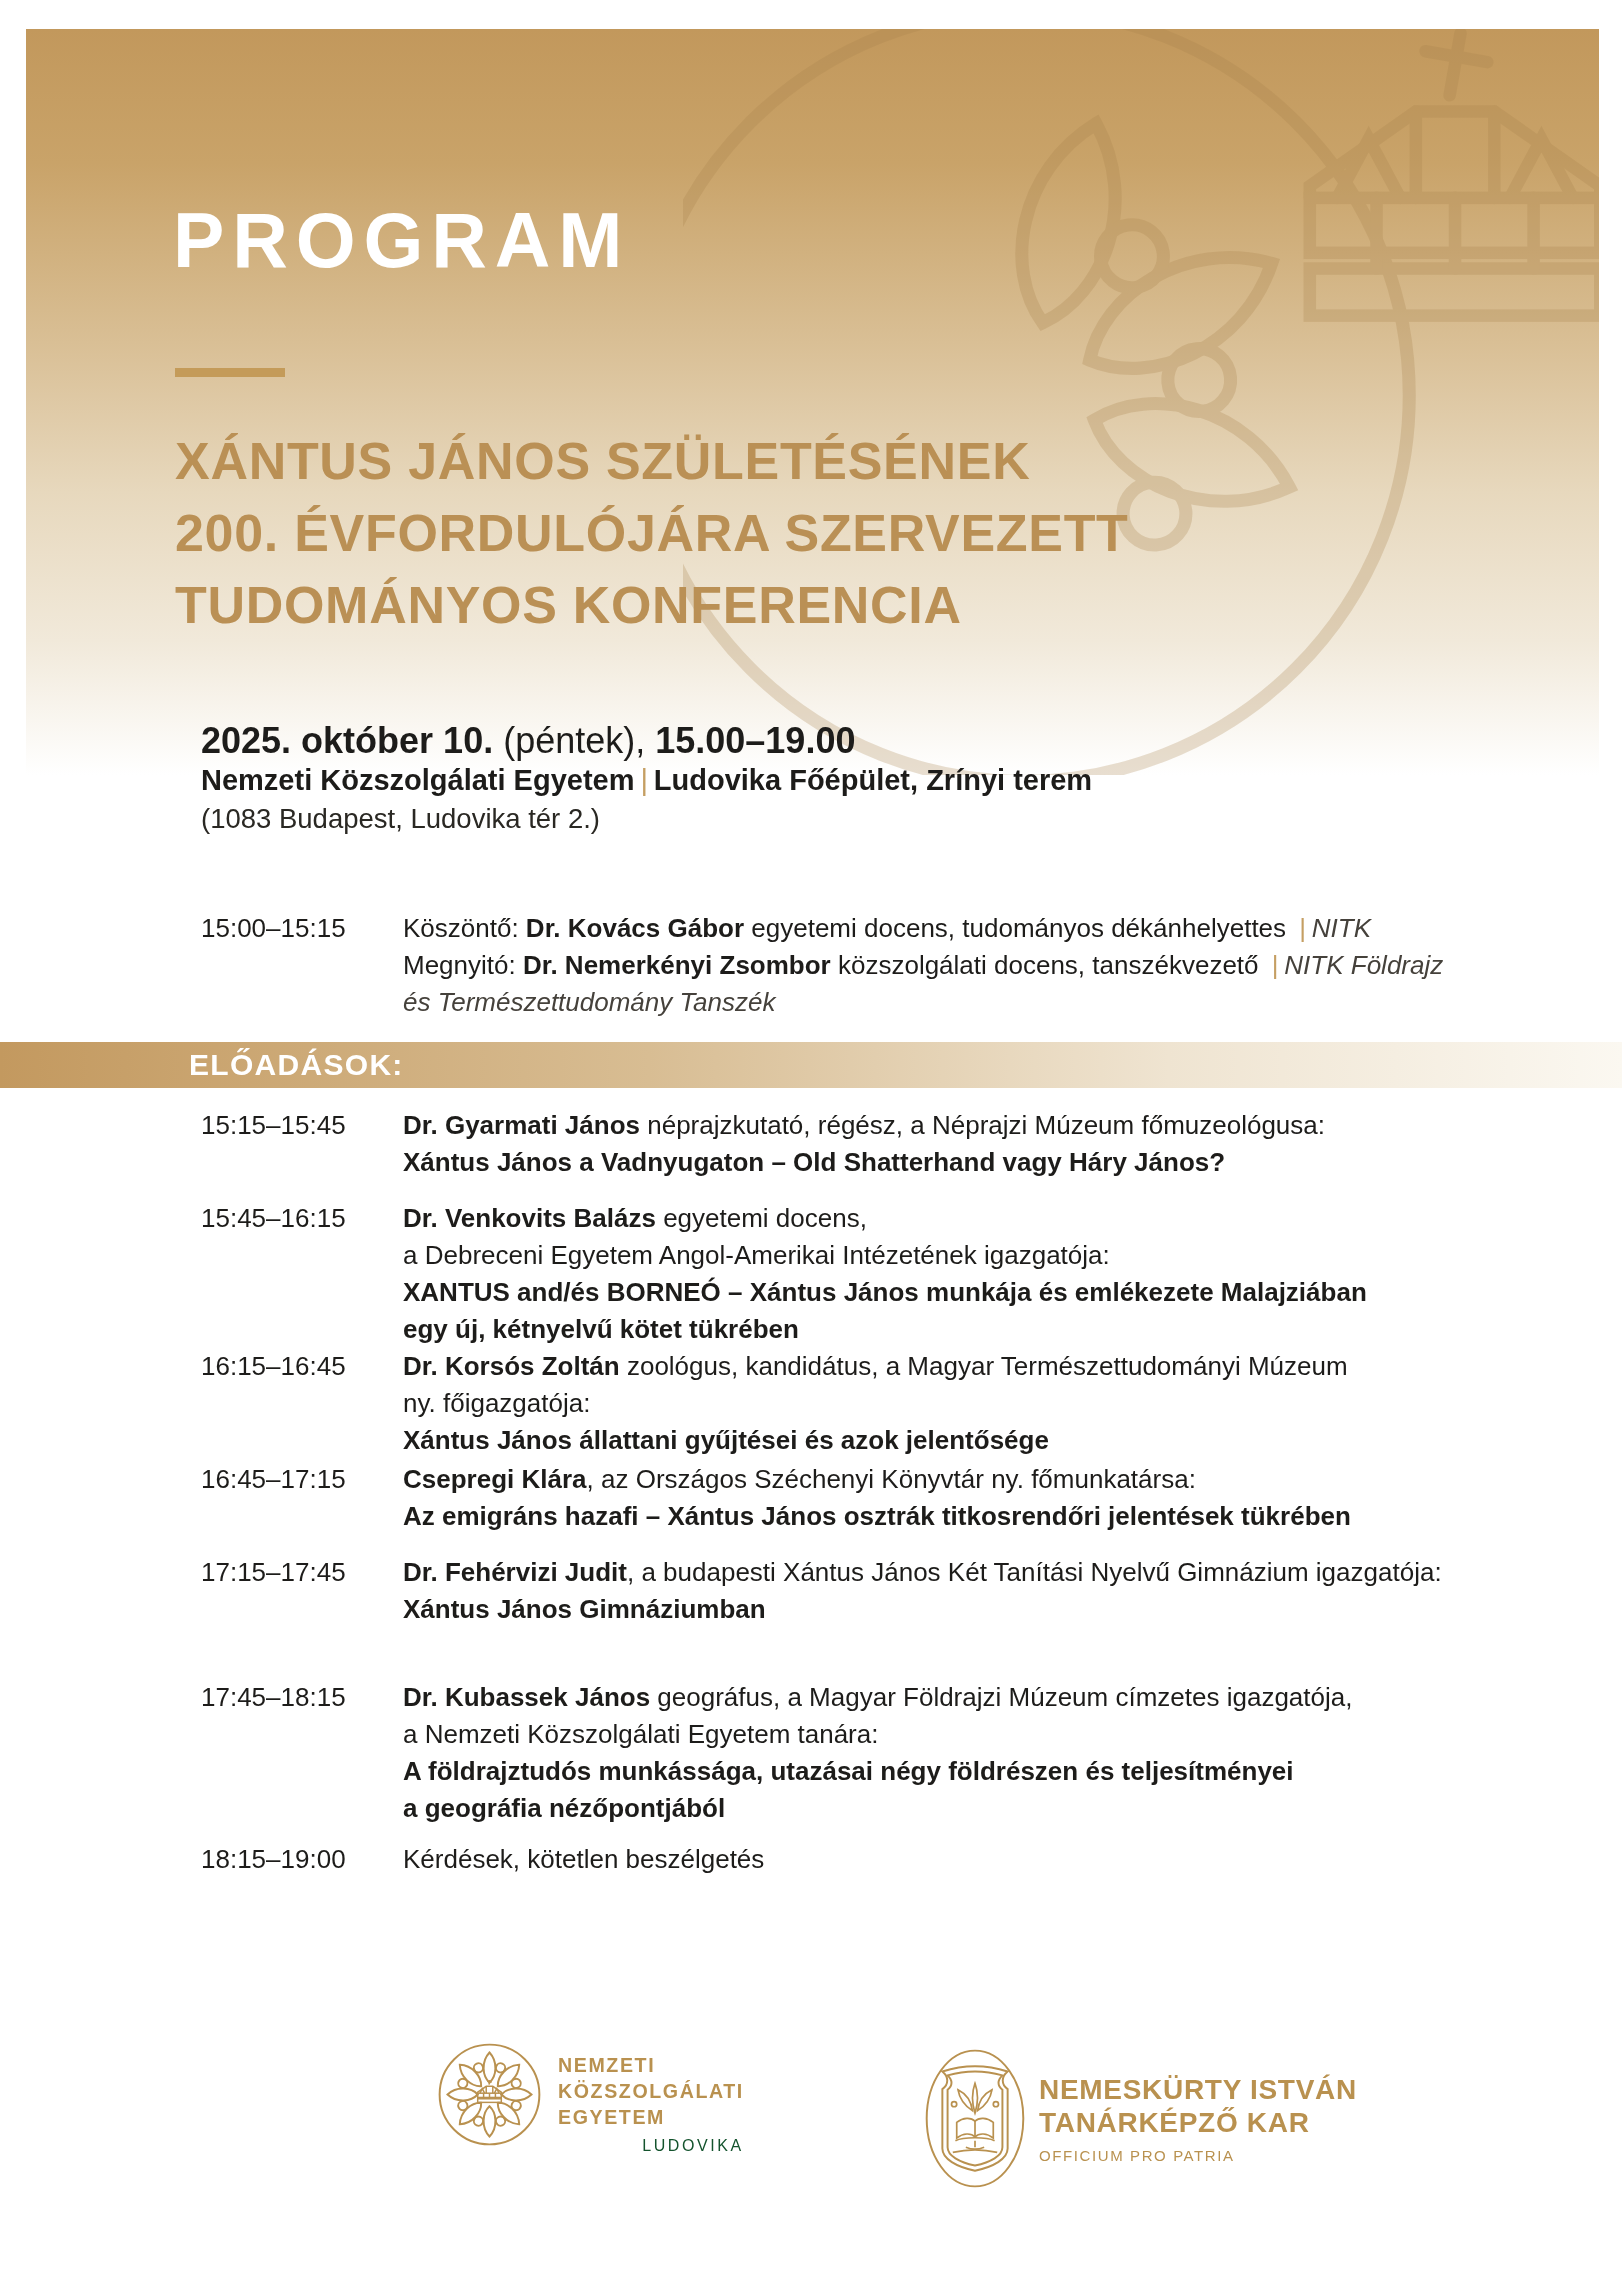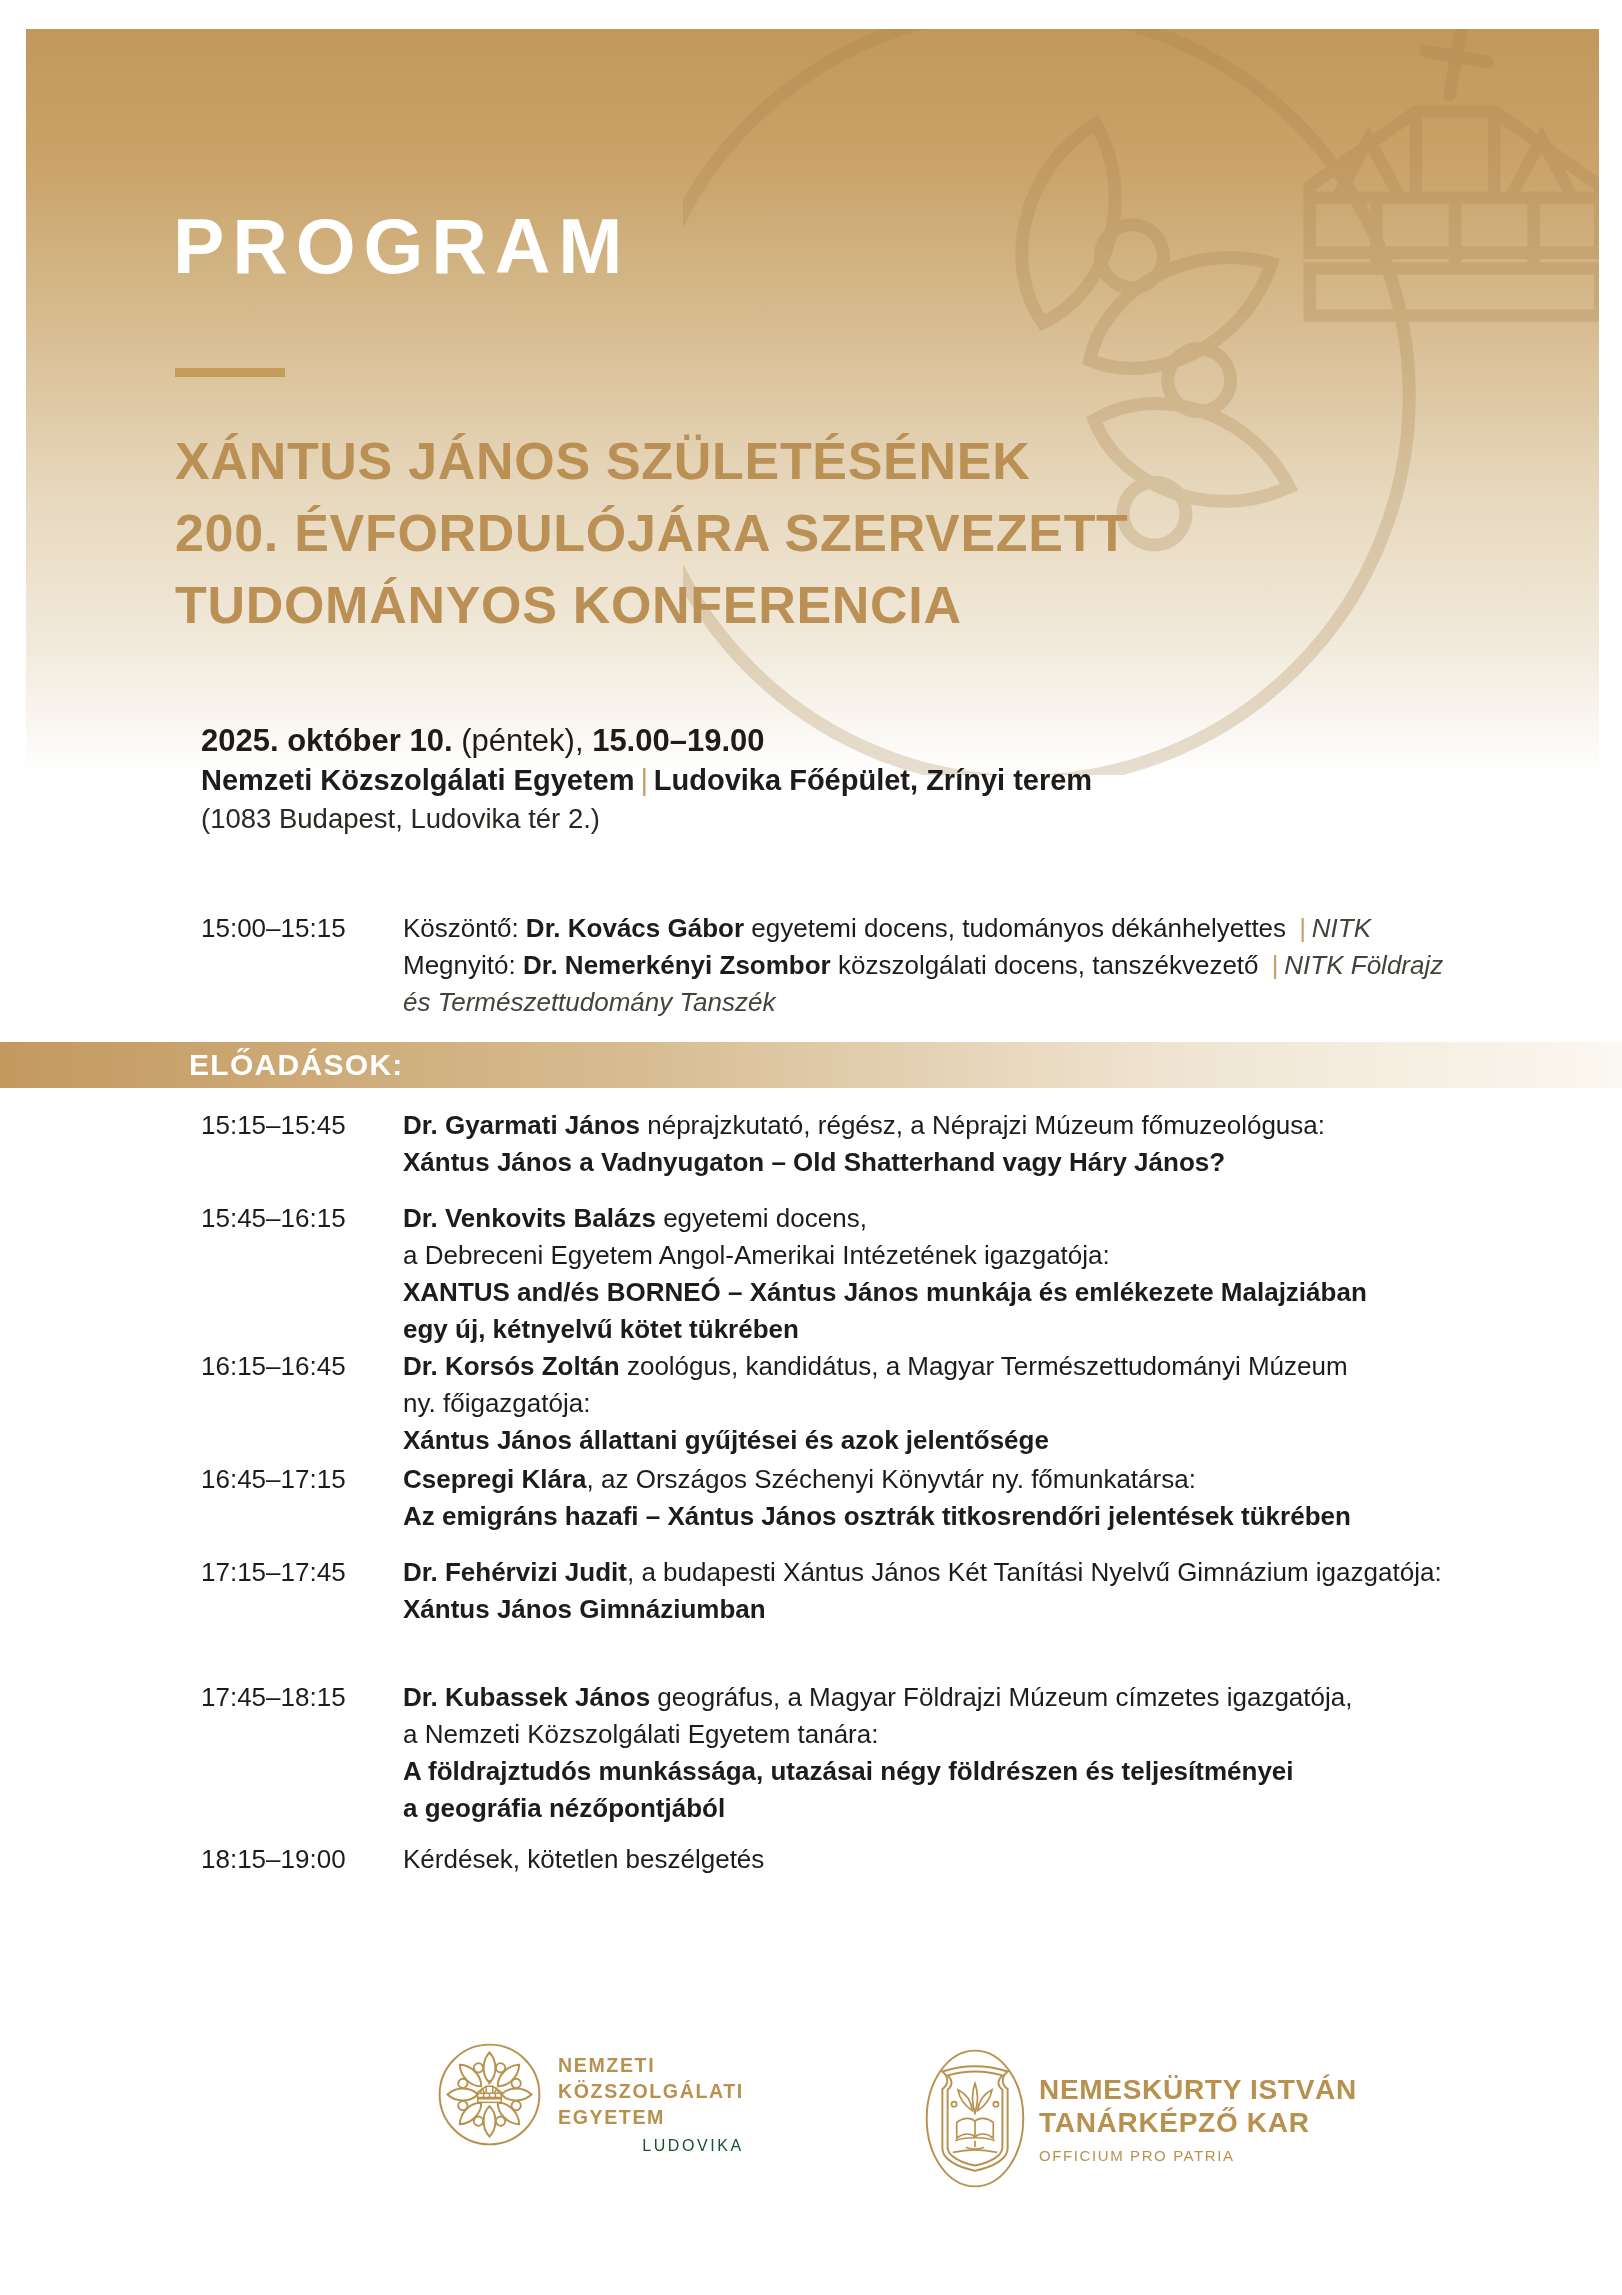--- a/index.html
+++ b/index.html
@@ -7,31 +7,31 @@
     position:relative;width:1623px;height:2295px;background:#ffffff;
     font-family:"Liberation Sans",sans-serif;color:#1d1c1a;overflow:hidden;
   }
   
   .hdr{
     position:absolute;left:26px;top:29.4px;width:1573px;height:746px;overflow:hidden;
     background:linear-gradient(180deg,#c2985c 0%,#c9a369 18%,#d9bf95 42%,#e7d8bd 62%,#f1e9da 82%,rgba(252,250,246,0) 100%);
   }
   .watermark{position:absolute;right:0;top:0;}
   .kicker{
-    position:absolute;left:173px;top:207px;font-size:77px;font-weight:bold;
+    position:absolute;left:173px;top:201px;font-size:77px;font-weight:bold;
     color:#ffffff;letter-spacing:7.9px;line-height:79px;
   }
   .gold-dash{position:absolute;left:175px;top:368px;width:110px;height:8.5px;background:#c49b59;}
   .big-title{
     position:absolute;left:175px;top:425px;font-size:52px;line-height:72px;
     font-weight:bold;color:#ba9055;letter-spacing:0.7px;white-space:nowrap;
   }
   
   .dateblock{position:absolute;left:201px;top:720px;white-space:nowrap;}
-  .d1{font-size:31px;line-height:41px;}
+  .d1{font-size:36px;line-height:41px;}
   .d1 .b{font-weight:bold;}
   .d2{font-size:29px;line-height:39px;font-weight:bold;}
   .d3{font-size:27.5px;line-height:37px;color:#2a2823;}
   
   .row{position:absolute;left:201px;width:1381px;font-size:26px;line-height:37px;}
   .time{position:absolute;left:0;top:0;white-space:nowrap;}
   .content{margin-left:202px;}
   .b{font-weight:bold;}
   .it{font-style:italic;color:#45413b;}
   .pipe{color:#c59f63;padding:0 5.9px;font-weight:400;}

